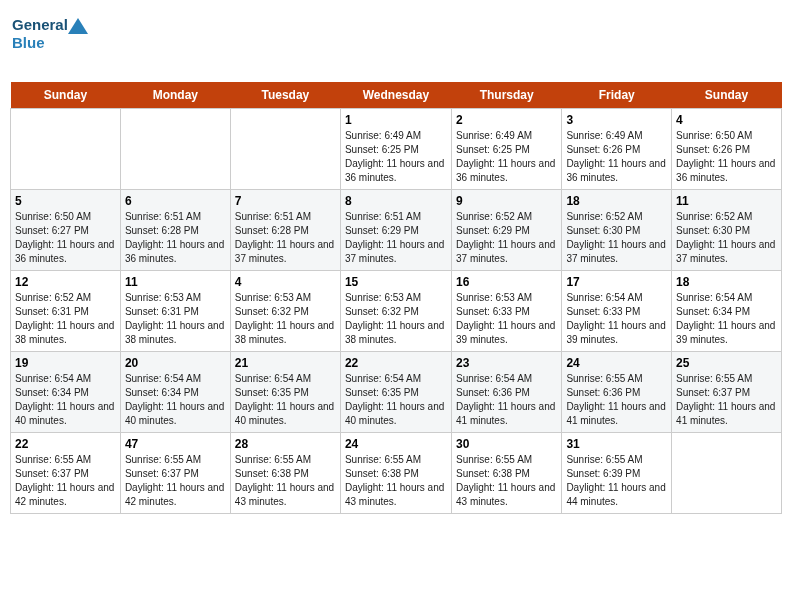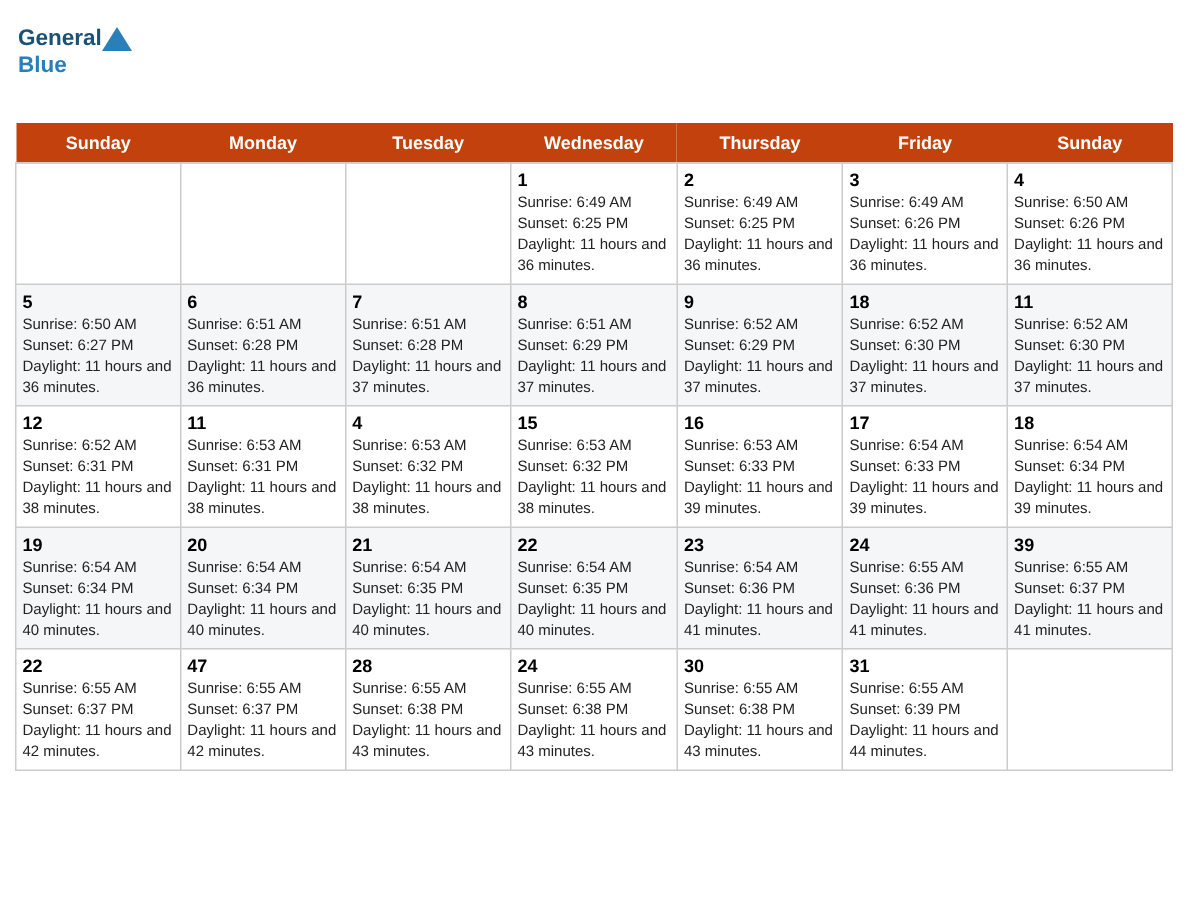--- a/index.html
+++ b/index.html
@@ -204,21 +204,21 @@
         </td>
         <td>
           <div class="day-number">23</div>
           <div class="day-info">Sunrise: 6:54 AM<br>Sunset: 6:36 PM<br>Daylight: 11 hours and 41 minutes.</div>
         </td>
         <td>
           <div class="day-number">24</div>
           <div class="day-info">Sunrise: 6:55 AM<br>Sunset: 6:36 PM<br>Daylight: 11 hours and 41 minutes.</div>
         </td>
         <td>
-          <div class="day-number">39</div>
+          <div class="day-number">25</div>
           <div class="day-info">Sunrise: 6:55 AM<br>Sunset: 6:37 PM<br>Daylight: 11 hours and 41 minutes.</div>
         </td>
       </tr>
       <tr>
         <td>
           <div class="day-number">22</div>
           <div class="day-info">Sunrise: 6:55 AM<br>Sunset: 6:37 PM<br>Daylight: 11 hours and 42 minutes.</div>
         </td>
         <td>
           <div class="day-number">47</div>

